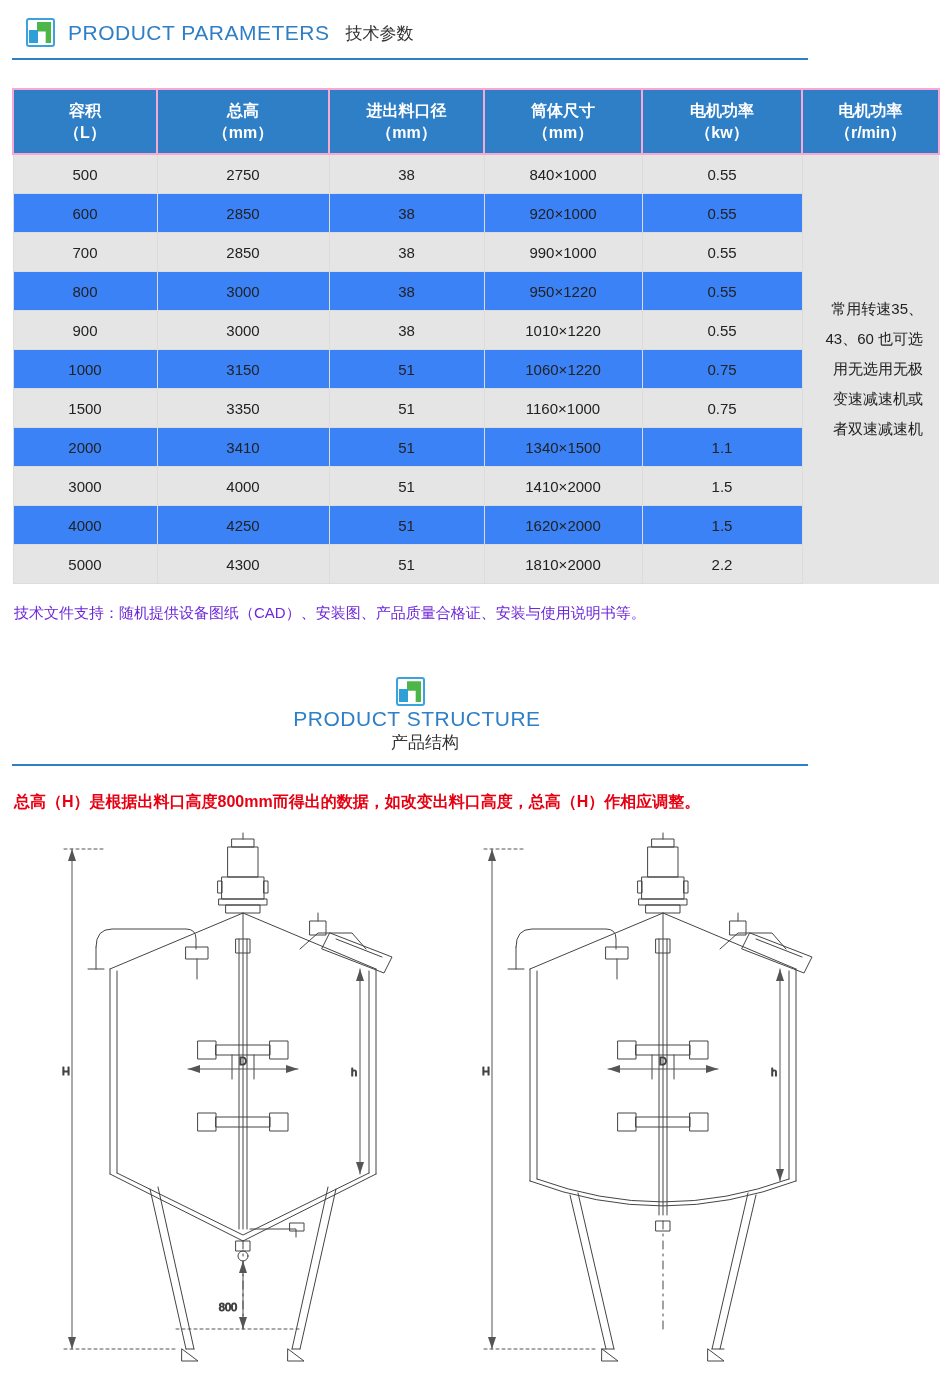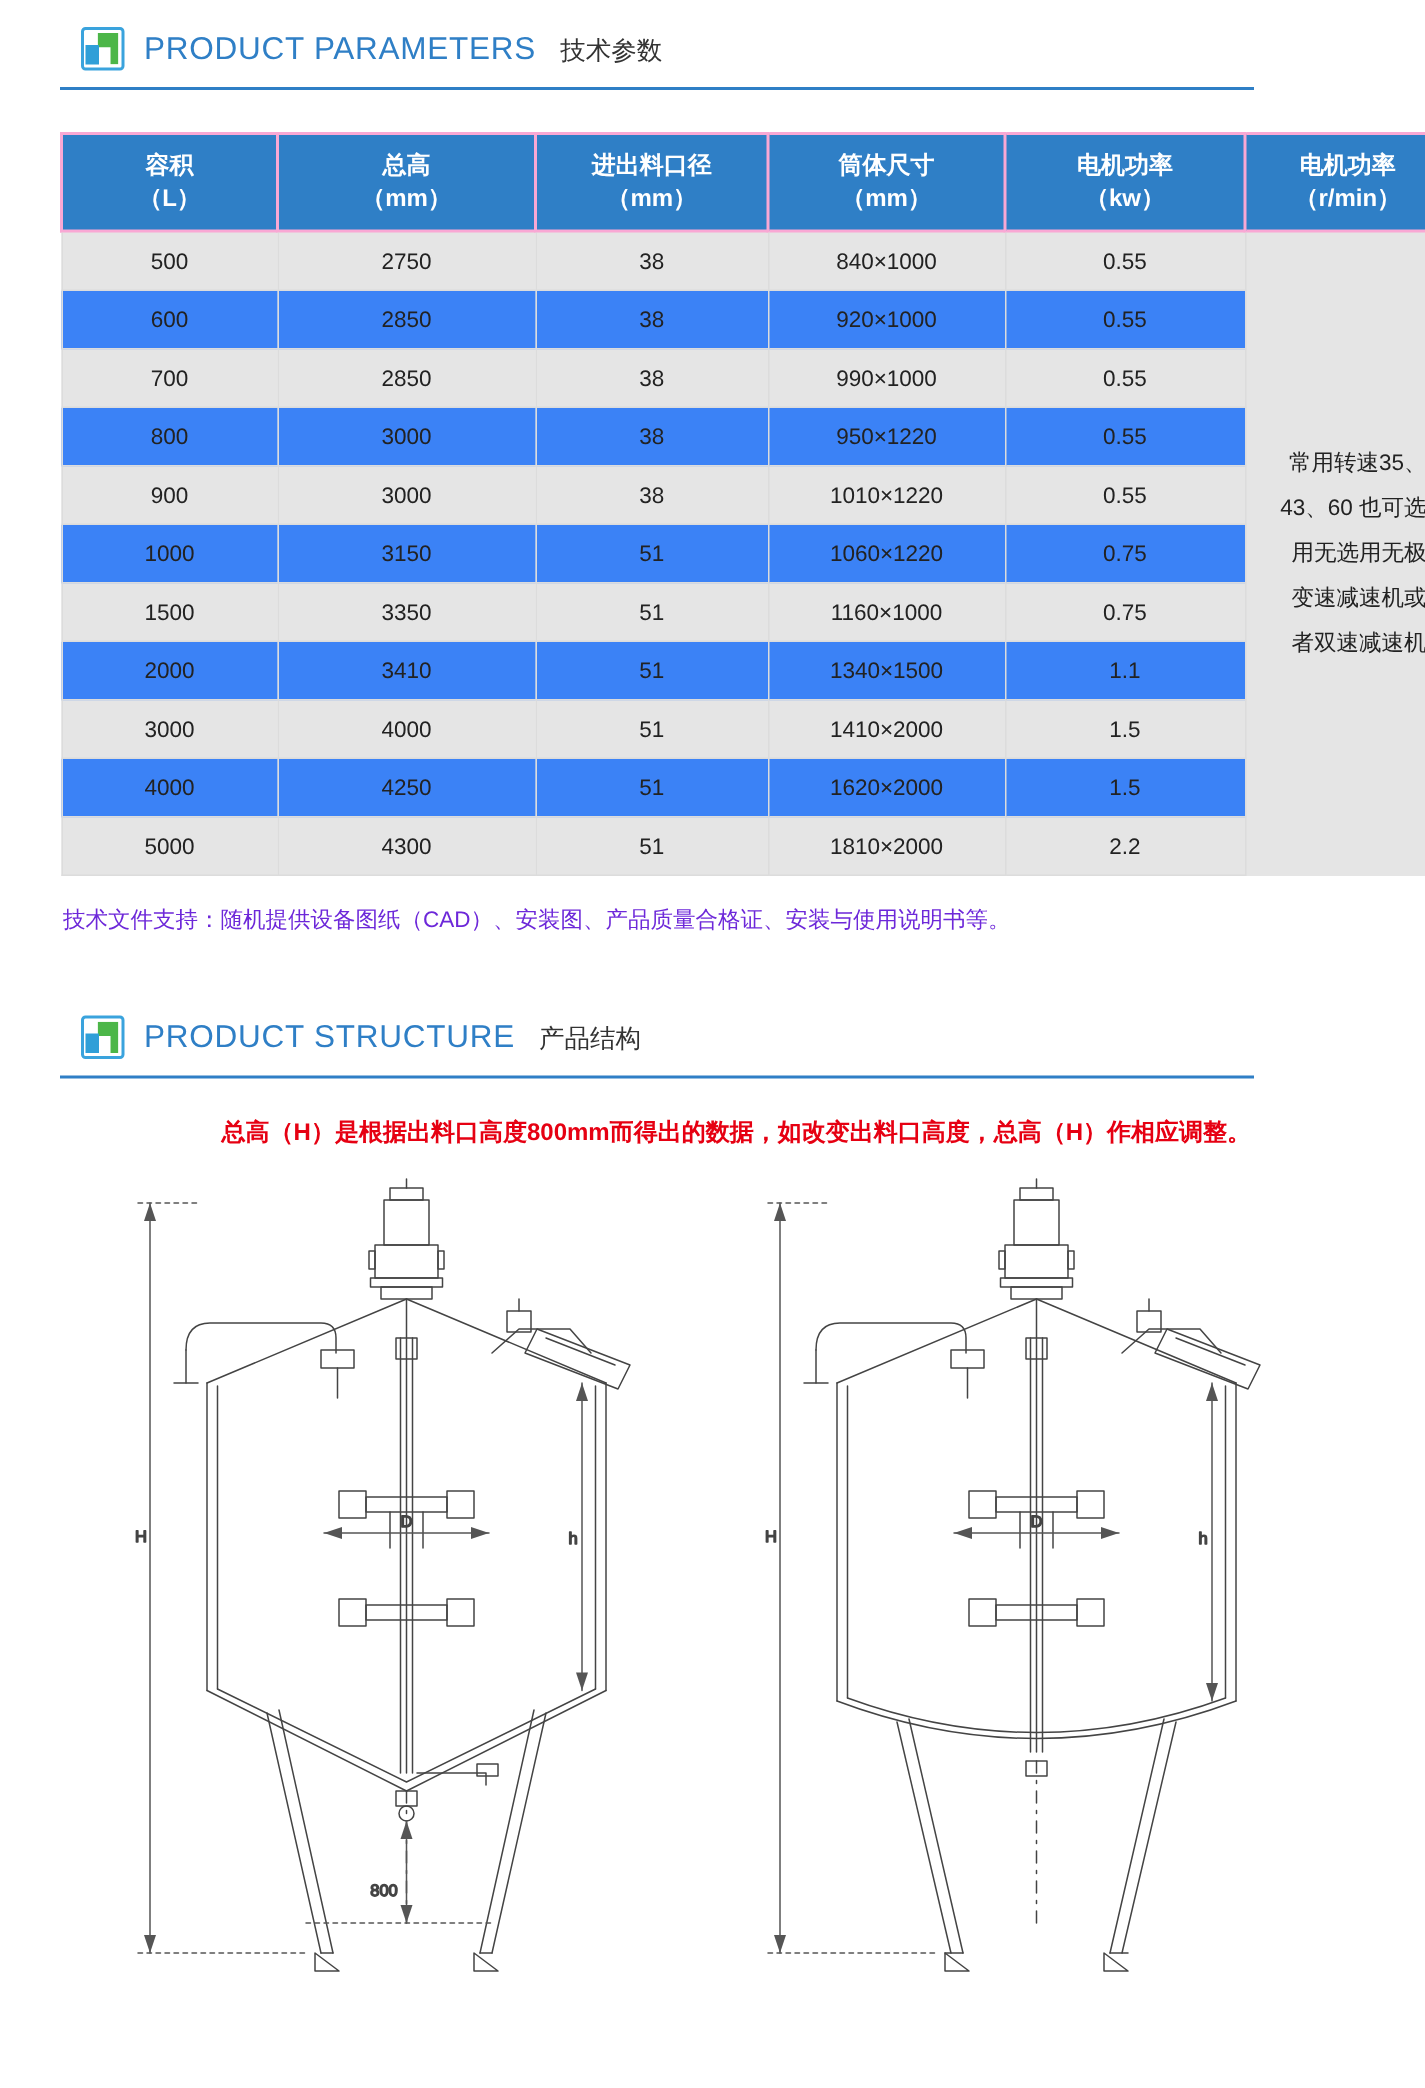--- a/index.html
+++ b/index.html
@@ -12,33 +12,33 @@
     background: #ffffff;
     font-family: "Liberation Sans", sans-serif;
     color: #222;
     -webkit-font-smoothing: antialiased;
   }
   .page {
     position: relative;
     width: 820px;
     min-height: 1392px;
     box-sizing: border-box;
-    margin-left: 28px;
   }
 
   
   .section-header {
     display: flex;
     align-items: center;
     padding: 18px 0 10px 14px;
     border-bottom: 2px solid #2f7fc6;
     margin: 0 12px;
   }
   .section-header.second {
     margin-top: 36px;
+    flex-direction: column;
   }
   .logo-mark {
     width: 30px;
     height: 30px;
     position: relative;
     flex: 0 0 auto;
     margin-right: 12px;
   }
   .logo-mark .lm-box {
     position: absolute;
@@ -131,21 +131,20 @@
     font-size: 15px;
     color: #6d28d9;
   }
 
   
   .notice {
     margin: 26px 14px 0 14px;
     font-size: 16px;
     color: #e60012;
     font-weight: 700;
-    text-align: right;
   }
 
   
   .drawing {
     margin: 16px 0 0 0;
     width: 950px;
     height: 560px;
     position: relative;
   }
   .drawing svg { display: block; }

